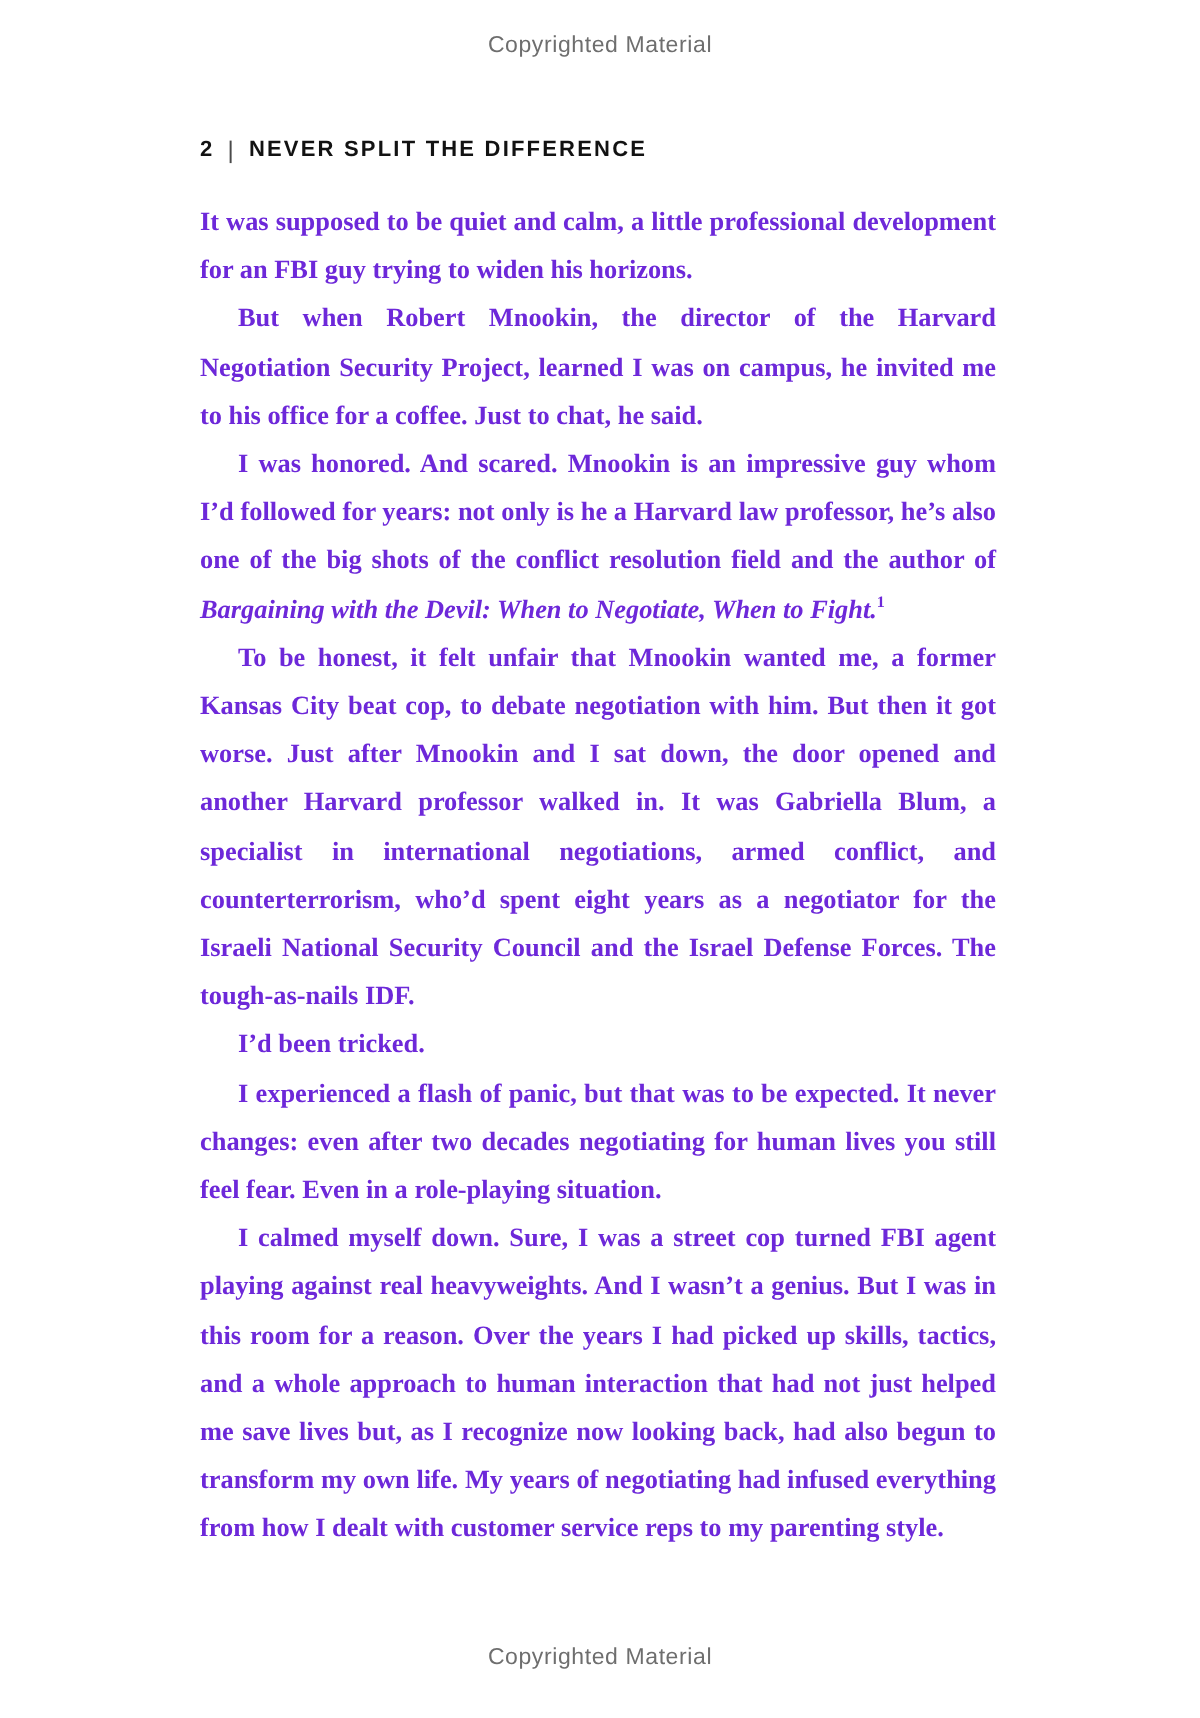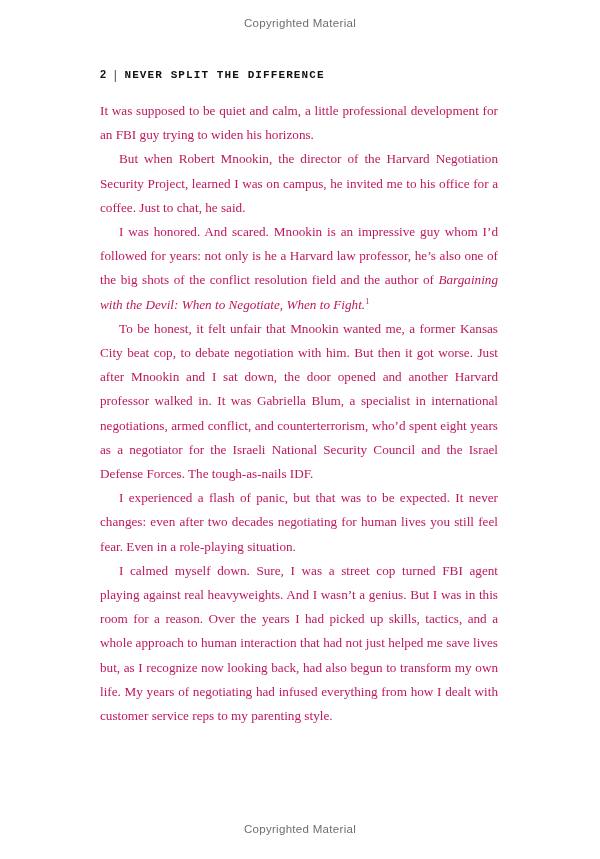--- a/index.html
+++ b/index.html
@@ -40,31 +40,32 @@
     white-space: nowrap;
   }
   .running-head .sep {
     font-weight: normal;
     color: #4a4a4a;
     margin: 0 7px;
     font-size: 12px;
     position: relative;
     top: 0.5px;
   }
-  .running-head .title { letter-spacing: 1.1px; font-family: Liberation Mono, monospace; }
+  .running-head .title { letter-spacing: 1.1px; }
 
   .body-text {
     position: absolute;
     top: 99px;
     left: 100px;
     width: 398px;
     font-size: 13.2px;
     line-height: 24.2px;
     text-align: justify;
-    color: #be185d;
+    color: #6d28d9;
+    font-weight: bold;
   }
   .body-text p { text-indent: 19px; }
   .body-text p.first { text-indent: 0; }
   .body-text .book-title-italic { font-style: italic; }
   .body-text sup {
     font-size: 8px;
     vertical-align: super;
     line-height: 0;
   }
 </style>
@@ -77,19 +78,20 @@
 
   <div class="running-head">
     <span>2</span><span class="sep">|</span><span class="title">NEVER SPLIT THE DIFFERENCE</span>
   </div>
 
   <div class="body-text">
     <p class="first">It was supposed to be quiet and calm, a little professional development for an FBI guy trying to widen his horizons.</p>
     <p>But when Robert Mnookin, the director of the Harvard Negotiation Security Project, learned I was on campus, he invited me to his office for a coffee. Just to chat, he said.</p>
     <p><span>I was honored. And scared. Mnookin is an impressive guy whom I’d followed for years: not only is he a Harvard law professor, he’s also one of the big shots of the conflict resolution field and the author of </span><i class="book-title-italic">Bargaining with the Devil: When to Negotiate, When to Fight.</i><sup>1</sup></p>
     <p>To be honest, it felt unfair that Mnookin wanted me, a former Kansas City beat cop, to debate negotiation with him. But then it got worse. Just after Mnookin and I sat down, the door opened and another Harvard professor walked in. It was Gabriella Blum, a specialist in international negotiations, armed conflict, and counterterrorism, who’d spent eight years as a negotiator for the Israeli National Security Council and the Israel Defense Forces. The tough-as-nails IDF.</p>
+    <p>I’d been tricked.</p>
     <p>I experienced a flash of panic, but that was to be expected. It never changes: even after two decades negotiating for human lives you still feel fear. Even in a role-playing situation.</p>
     <p>I calmed myself down. Sure, I was a street cop turned FBI agent playing against real heavyweights. And I wasn’t a genius. But I was in this room for a reason. Over the years I had picked up skills, tactics, and a whole approach to human interaction that had not just helped me save lives but, as I recognize now looking back, had also begun to transform my own life. My years of negotiating had infused everything from how I dealt with customer service reps to my parenting style.</p>
   </div>
 
   <div class="copyright bottom">Copyrighted Material</div>
 
 </div>
 
 </body></html>

